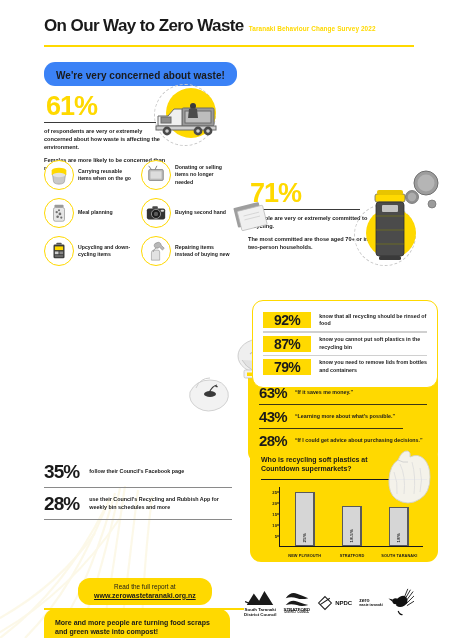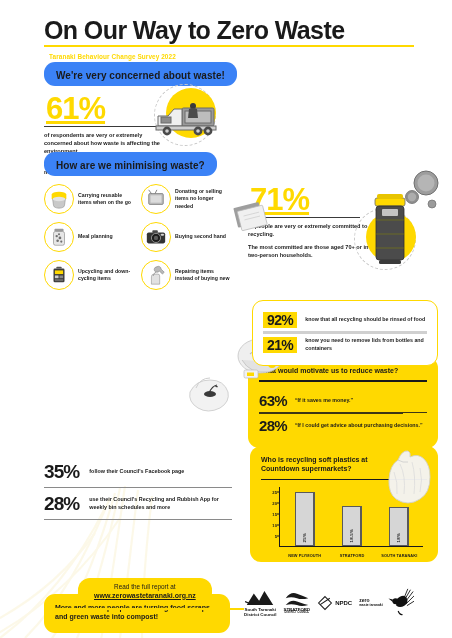--- a/index.html
+++ b/index.html
@@ -20,21 +20,21 @@
     position: absolute;
     left: -30px; bottom: -10px;
     width: 280px; height: 210px;
     opacity: .30;
     pointer-events: none;
   }
 
   
   .header { position: absolute; left: 44px; top: 16px; width: 370px; }
   .title {
-    font-size: 25px; font-weight: bold; color: #1a1a1a;
+    font-size: 17px; font-weight: bold; color: #1a1a1a;
     letter-spacing: -0.6px; display: inline-block; vertical-align: baseline;
   }
   .subtitle {
     font-size: 6.4px; font-weight: bold; color: #ffd900;
     display: inline-block; vertical-align: baseline;
     margin-left: 5px; letter-spacing: .1px;
   }
   .title-rule {
     position: absolute; left: 0; top: 29px; width: 370px; height: 2.2px;
     background: #ffd900;
@@ -49,22 +49,22 @@
     font-size: 10px; font-weight: bold; color: #1a1a1a;
     letter-spacing: .05px; white-space: nowrap;
   }
 
   .col-left  { position: absolute; left: 44px;  width: 188px; }
   .col-right { position: absolute; left: 248px; width: 190px; }
 
   
   .bigstat { position: relative; }
   .bignum {
-    font-size: 31px; font-weight: bold; color: #ffd900;
-    letter-spacing: -1px; line-height: 1; margin: 7px 0 2px 2px; text-decoration: underline;
+    font-size: 27px; font-weight: bold; color: #ffd900;
+    letter-spacing: -1px; line-height: 1; margin: 7px 0 2px 2px;
   }
   .hr-dark { height: 1px; background: #3a3a3a; width: 100%; margin-bottom: 4px; }
   .body-txt { font-size: 5.6px; color: #1a1a1a; line-height: 1.45; font-weight: bold; }
   .body-txt + .body-txt { margin-top: 5px; }
 
   
   .badge {
     position: absolute; border-radius: 50%; background: #ffd900;
   }
   .badge-dash {
@@ -99,21 +99,21 @@
   .row-txt  { font-size: 5.3px; font-weight: bold; color: #1a1a1a; line-height: 1.4; }
   .row-sep  { height: 1px; background: #1a1a1a; opacity: .85; }
 
   
   .card-outline {
     background: #fff; border: 1.8px solid #ffd900; border-radius: 11px;
     padding: 8px 10px 9px;
   }
   .hl-num {
     font-size: 14px; font-weight: bold; color: #1a1a1a; letter-spacing: -.6px;
-    background: #ffd900; padding: 0 4px; flex: 0 0 auto;
+    background: #ffd900; padding: 0 11px; flex: 0 0 auto;
   }
   .row-sep-light { height: .9px; background: #d0d0d0; }
 
   
   .si-row { display: flex; align-items: center; gap: 10px; padding: 5px 0 4px; }
   .si-num { font-size: 19px; font-weight: bold; color: #1a1a1a; letter-spacing: -.9px; }
   .si-txt { font-size: 5.4px; font-weight: bold; color: #1a1a1a; line-height: 1.4; }
   .si-sep { height: 1px; background: #8a8a8a; }
   .si-link { text-decoration: underline; }
 
@@ -242,21 +242,20 @@
       <rect x="9" y="70" width="22" height="4" rx="1.5" fill="#3a3a3a"></rect>
     </svg>
 
     <div class="bignum">71%</div>
     <div class="hr-dark" style="width:112px;"></div>
     <div class="body-txt" style="width:120px;">of people are very or extremely committed to recycling.</div>
     <div class="body-txt" style="width:124px;">The most committed are those aged 70+ or in two-person households.</div>
   </div>
 
   <div class="col-left" style="top:152px;">
-    <span class="pill">How are we minimising waste?</span>
 
     <div class="mini-grid">
 
       <div class="mini-item">
         <span class="mini-ico">
           <svg viewBox="0 0 24 24" width="22" height="22">
             <ellipse cx="12" cy="7" rx="8" ry="3" fill="#ffd900"></ellipse>
             <rect x="4" y="7" width="16" height="5" fill="#ffd900"></rect>
             <path d="M5,12 L6,19 a6,3 0 0 0 12,0 L19,12 Z" fill="#c9c9c9" stroke="#8a8a8a" stroke-width=".6"></path>
             <ellipse cx="12" cy="12" rx="7" ry="2.4" fill="#e3e3e3"></ellipse>
@@ -337,20 +336,24 @@
 
   <div class="col-right card-yellow" style="top:160px; width:190px;">
     <div class="card-head">What would motivate us to reduce waste?</div>
     <div class="card-rule"></div>
 
     <div class="row-stat">
       <span class="row-num">63%</span>
       <span class="row-txt">“If it saves me money.”</span>
     </div>
     <div class="row-sep"></div>
+    <div class="row-stat">
+      <span class="row-num">43%</span>
+      <span class="row-txt">“Learning more about what's possible.”</span>
+    </div>
     <div class="row-sep" style="width:86%;"></div>
     <div class="row-stat">
       <span class="row-num">28%</span>
       <span class="row-txt">“If I could get advice about purchasing decisions.”</span>
     </div>
   </div>
 
   <svg style="position:absolute; left:232px; top:200px; width:40px; height:34px;" viewBox="0 0 40 34">
     <g transform="rotate(-14 20 17)">
       <rect x="4" y="4" width="26" height="20" rx="1" fill="#9e9e9e"></rect>
@@ -378,23 +381,27 @@
     <path d="M20,24 q6,-6 13,-2" stroke="#bdbdbd" stroke-width="1.1" fill="none"></path>
   </svg>
 
   <div class="col-right card-outline" style="top:300px; width:186px; left:252px;">
     <div class="row-stat">
       <span class="hl-num">92%</span>
       <span class="row-txt">know that all recycling should be rinsed of food</span>
     </div>
     <div class="row-sep-light"></div>
     <div class="row-sep-light"></div>
+    <div class="row-stat">
+      <span class="hl-num">87%</span>
+      <span class="row-txt">know you cannot put soft plastics in the recycling bin</span>
+    </div>
     <div class="row-sep-light"></div>
     <div class="row-stat">
-      <span class="hl-num">21%</span>
+      <span class="hl-num">79%</span>
       <span class="row-txt">know you need to remove lids from bottles and containers</span>
     </div>
   </div>
 
   <div class="col-left card-yellow" style="top:306px; width:186px;">
     <div class="card-head">More and more people are turning food scraps and green waste into compost!</div>
 
   </div>
 
   <svg style="position:absolute; left:182px; top:362px; width:52px; height:56px;" viewBox="0 0 52 56">

